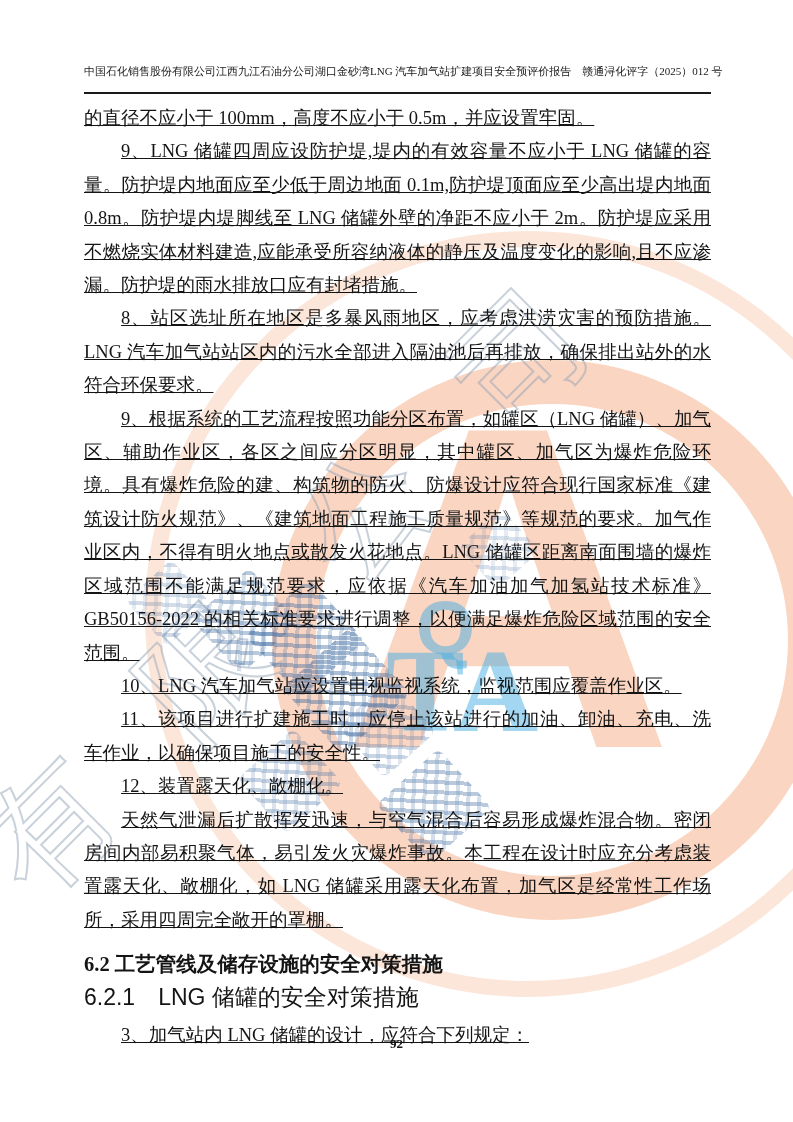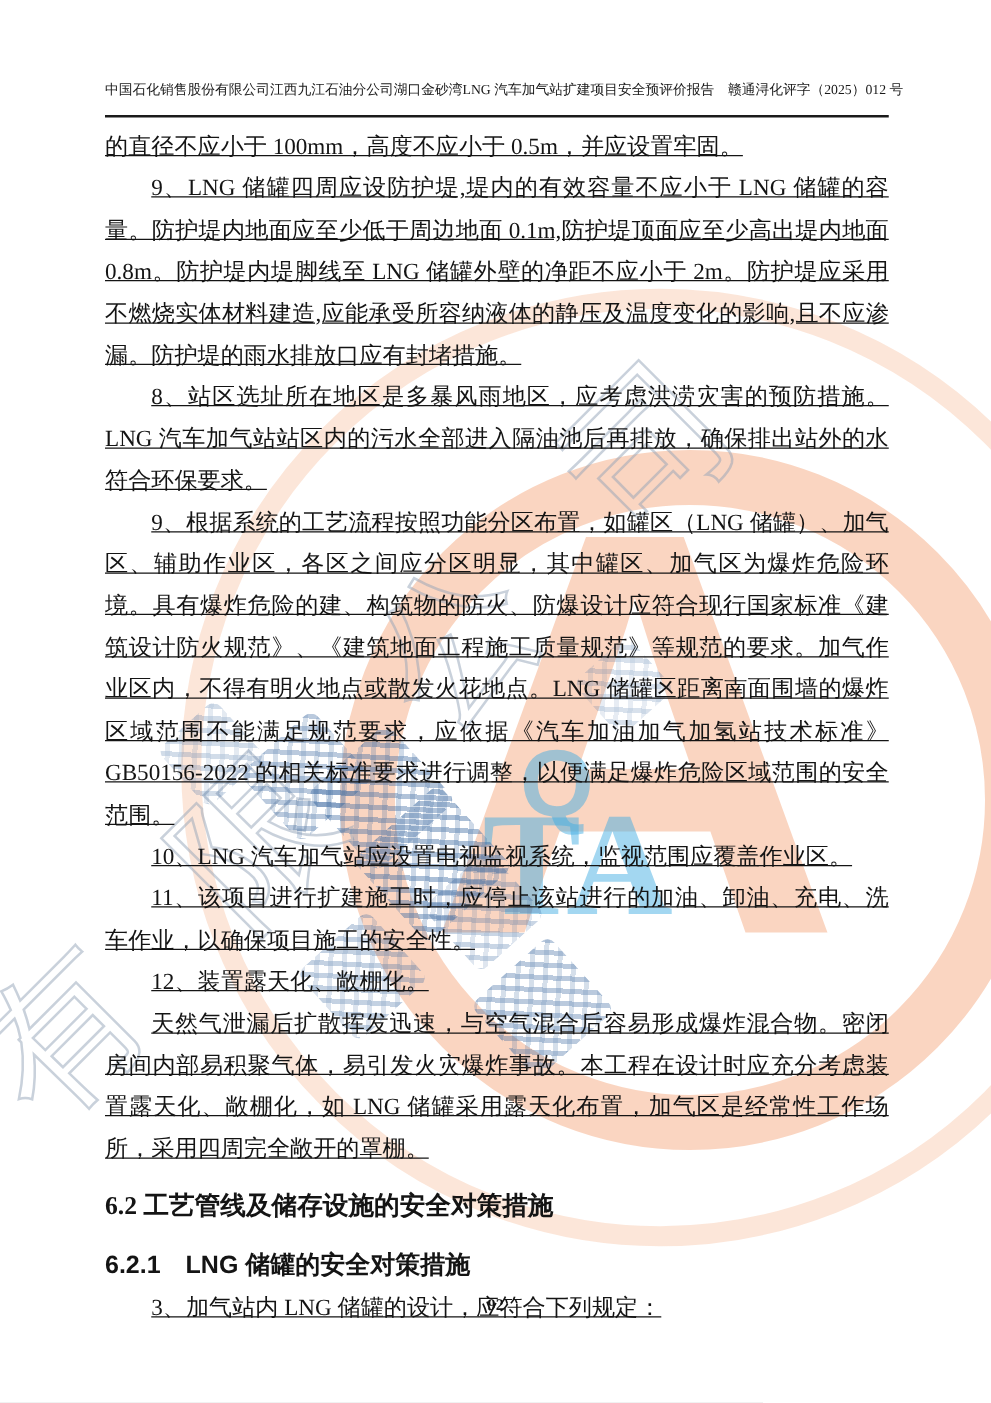--- a/index.html
+++ b/index.html
@@ -11,21 +11,21 @@
        font-size:11px;letter-spacing:0px;white-space:nowrap;color:#181818;
        font-family:"Liberation Serif","DejaVu Serif",serif;text-align:right;}
   .hdr-rule{position:absolute;left:84px;right:82px;top:92px;border-top:2px solid #1a1a1a;z-index:4;}
 
   
   .content{position:absolute;left:84px;right:82px;top:102px;z-index:4;}
   .content p{margin:0;font-size:18.5px;line-height:33.4px;text-align:justify;text-decoration:underline;}
   .ind{text-indent:2em;}
   h2.sec{margin:13px 0 4px 0;font-size:20.5px;font-weight:bold;
          font-family:"Liberation Serif","DejaVu Serif",serif;}
-  h3.sec{margin:20px 0 6px 0;font-size:20px;font-weight:bold;font-style:normal;
+  h3.sec{margin:4px 0 6px 0;font-size:23px;font-weight:normal;font-style:normal;
          font-family:"Liberation Sans","DejaVu Sans",sans-serif;}
 
   
   .pagenum{position:absolute;left:0;right:0;top:1036px;text-align:center;z-index:4;
            font-weight:bold;font-size:13px;}
 
   
   .wm{position:absolute;pointer-events:none;}
   .stamp-ring-outer{left:145px;top:231px;width:734px;height:734px;border:16px solid rgba(240,128,66,.20);
                     border-radius:50%;z-index:1;}

